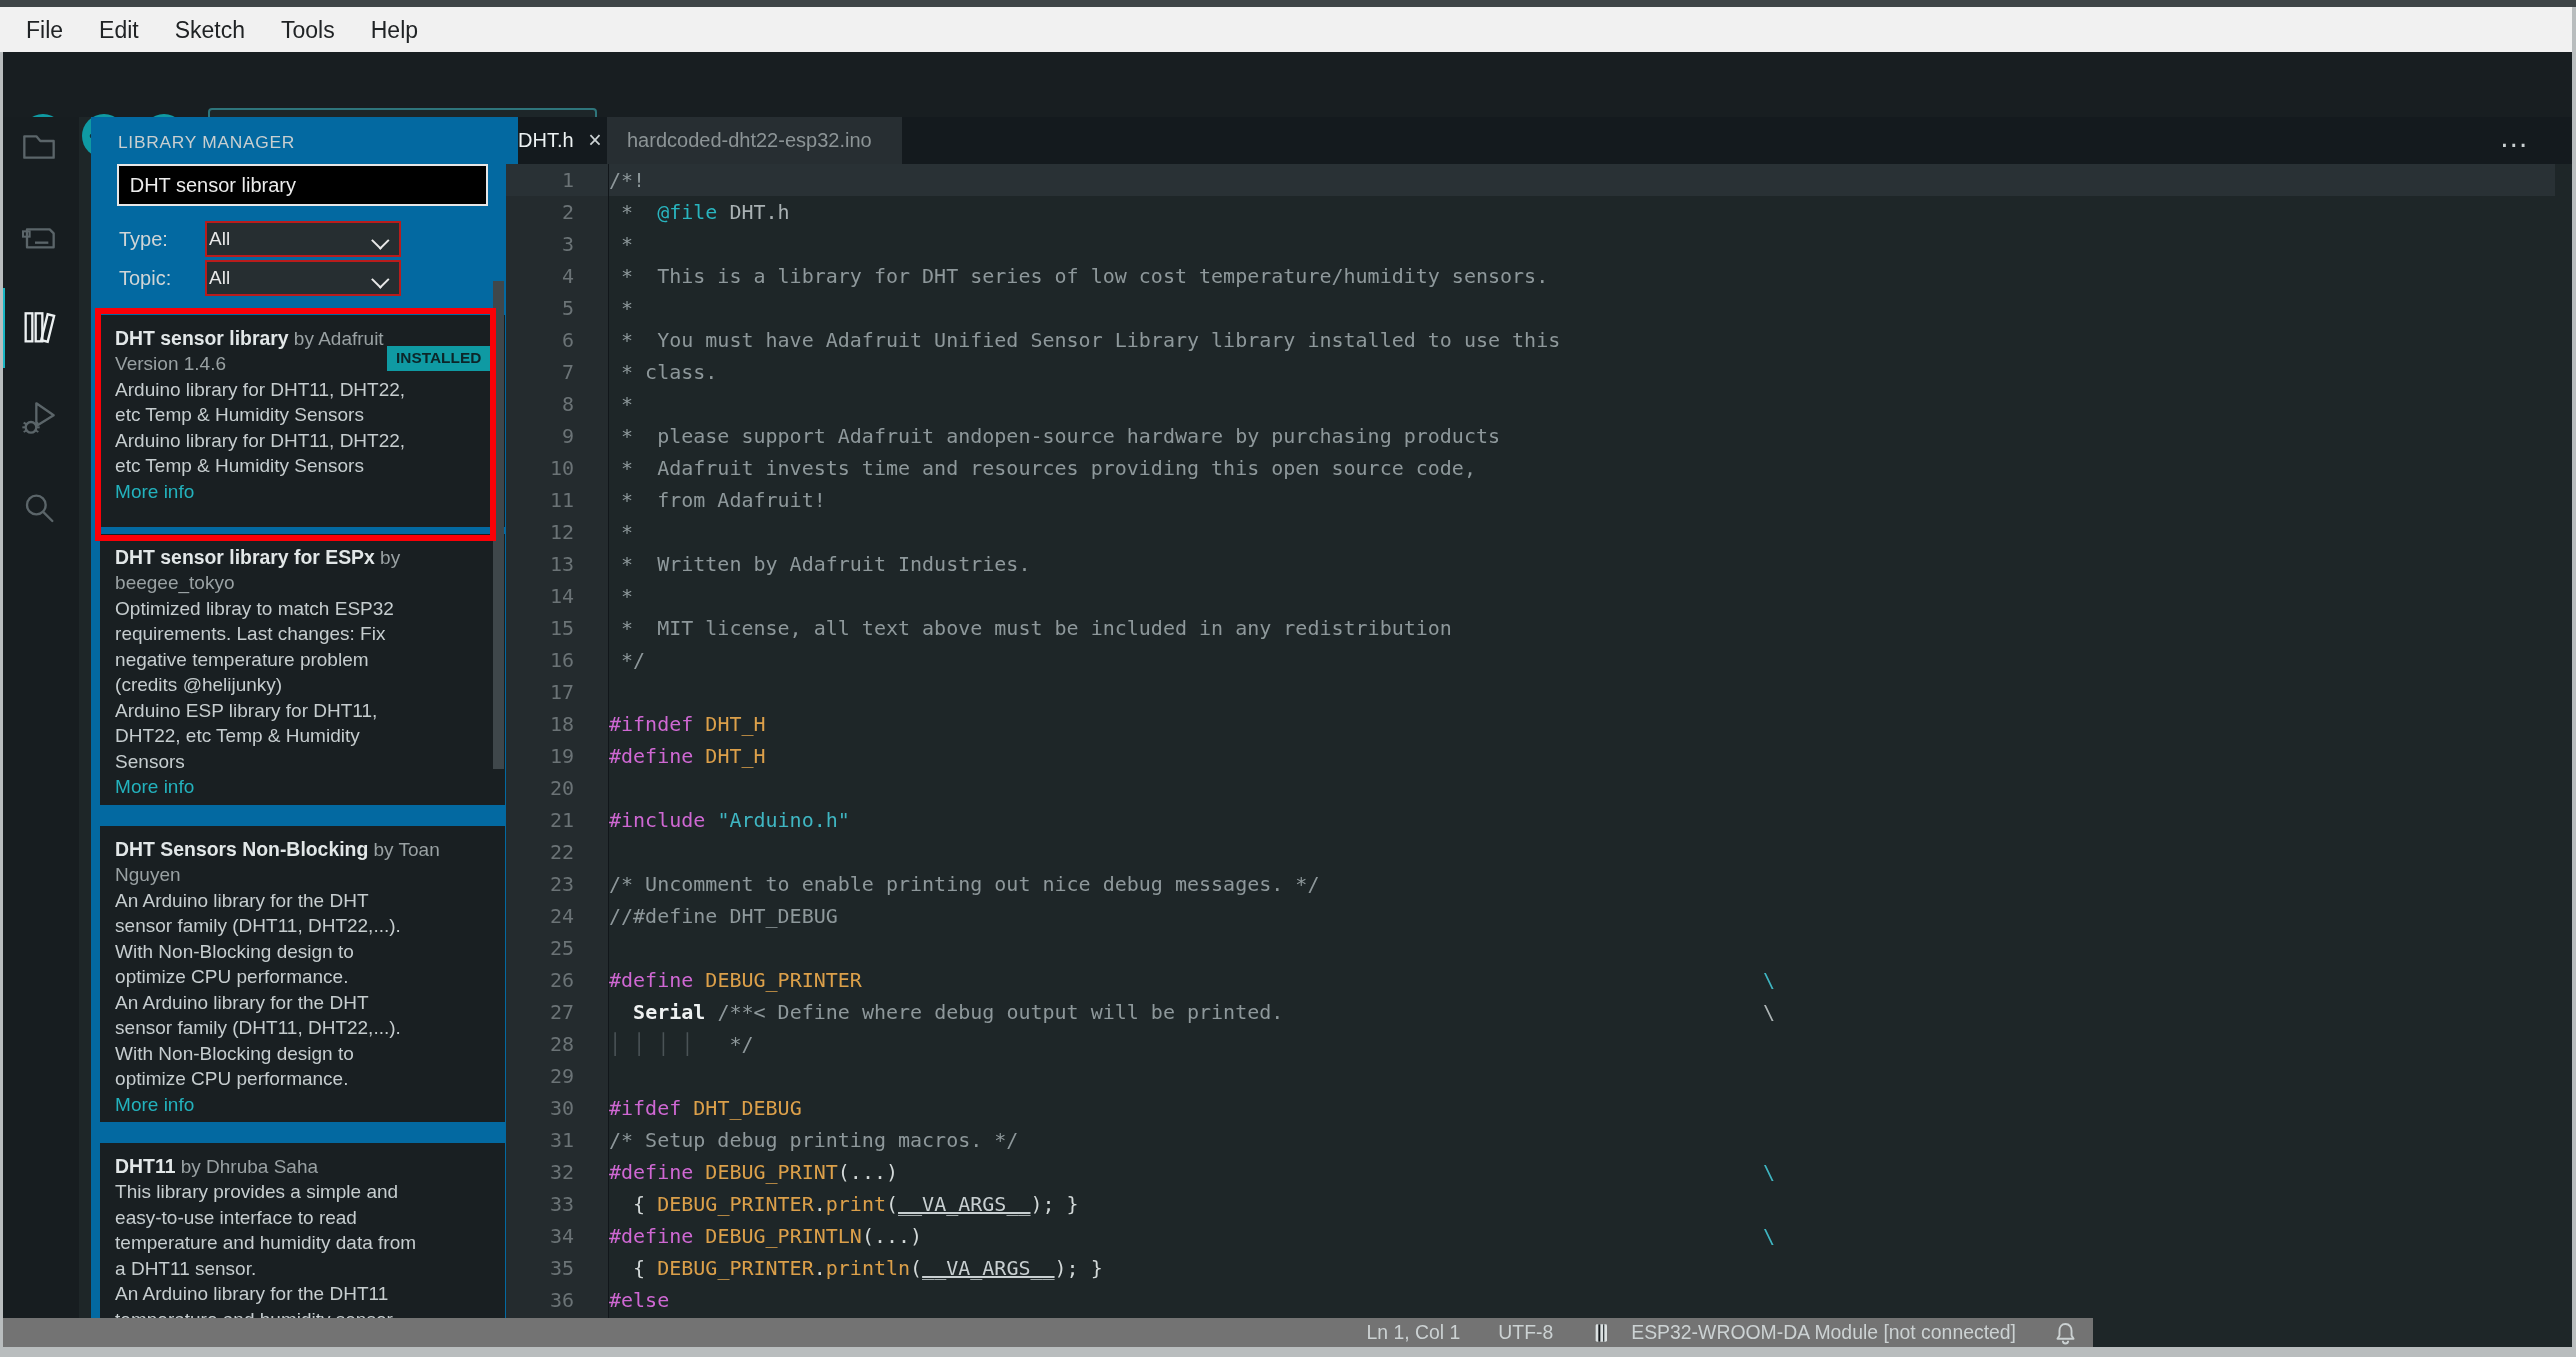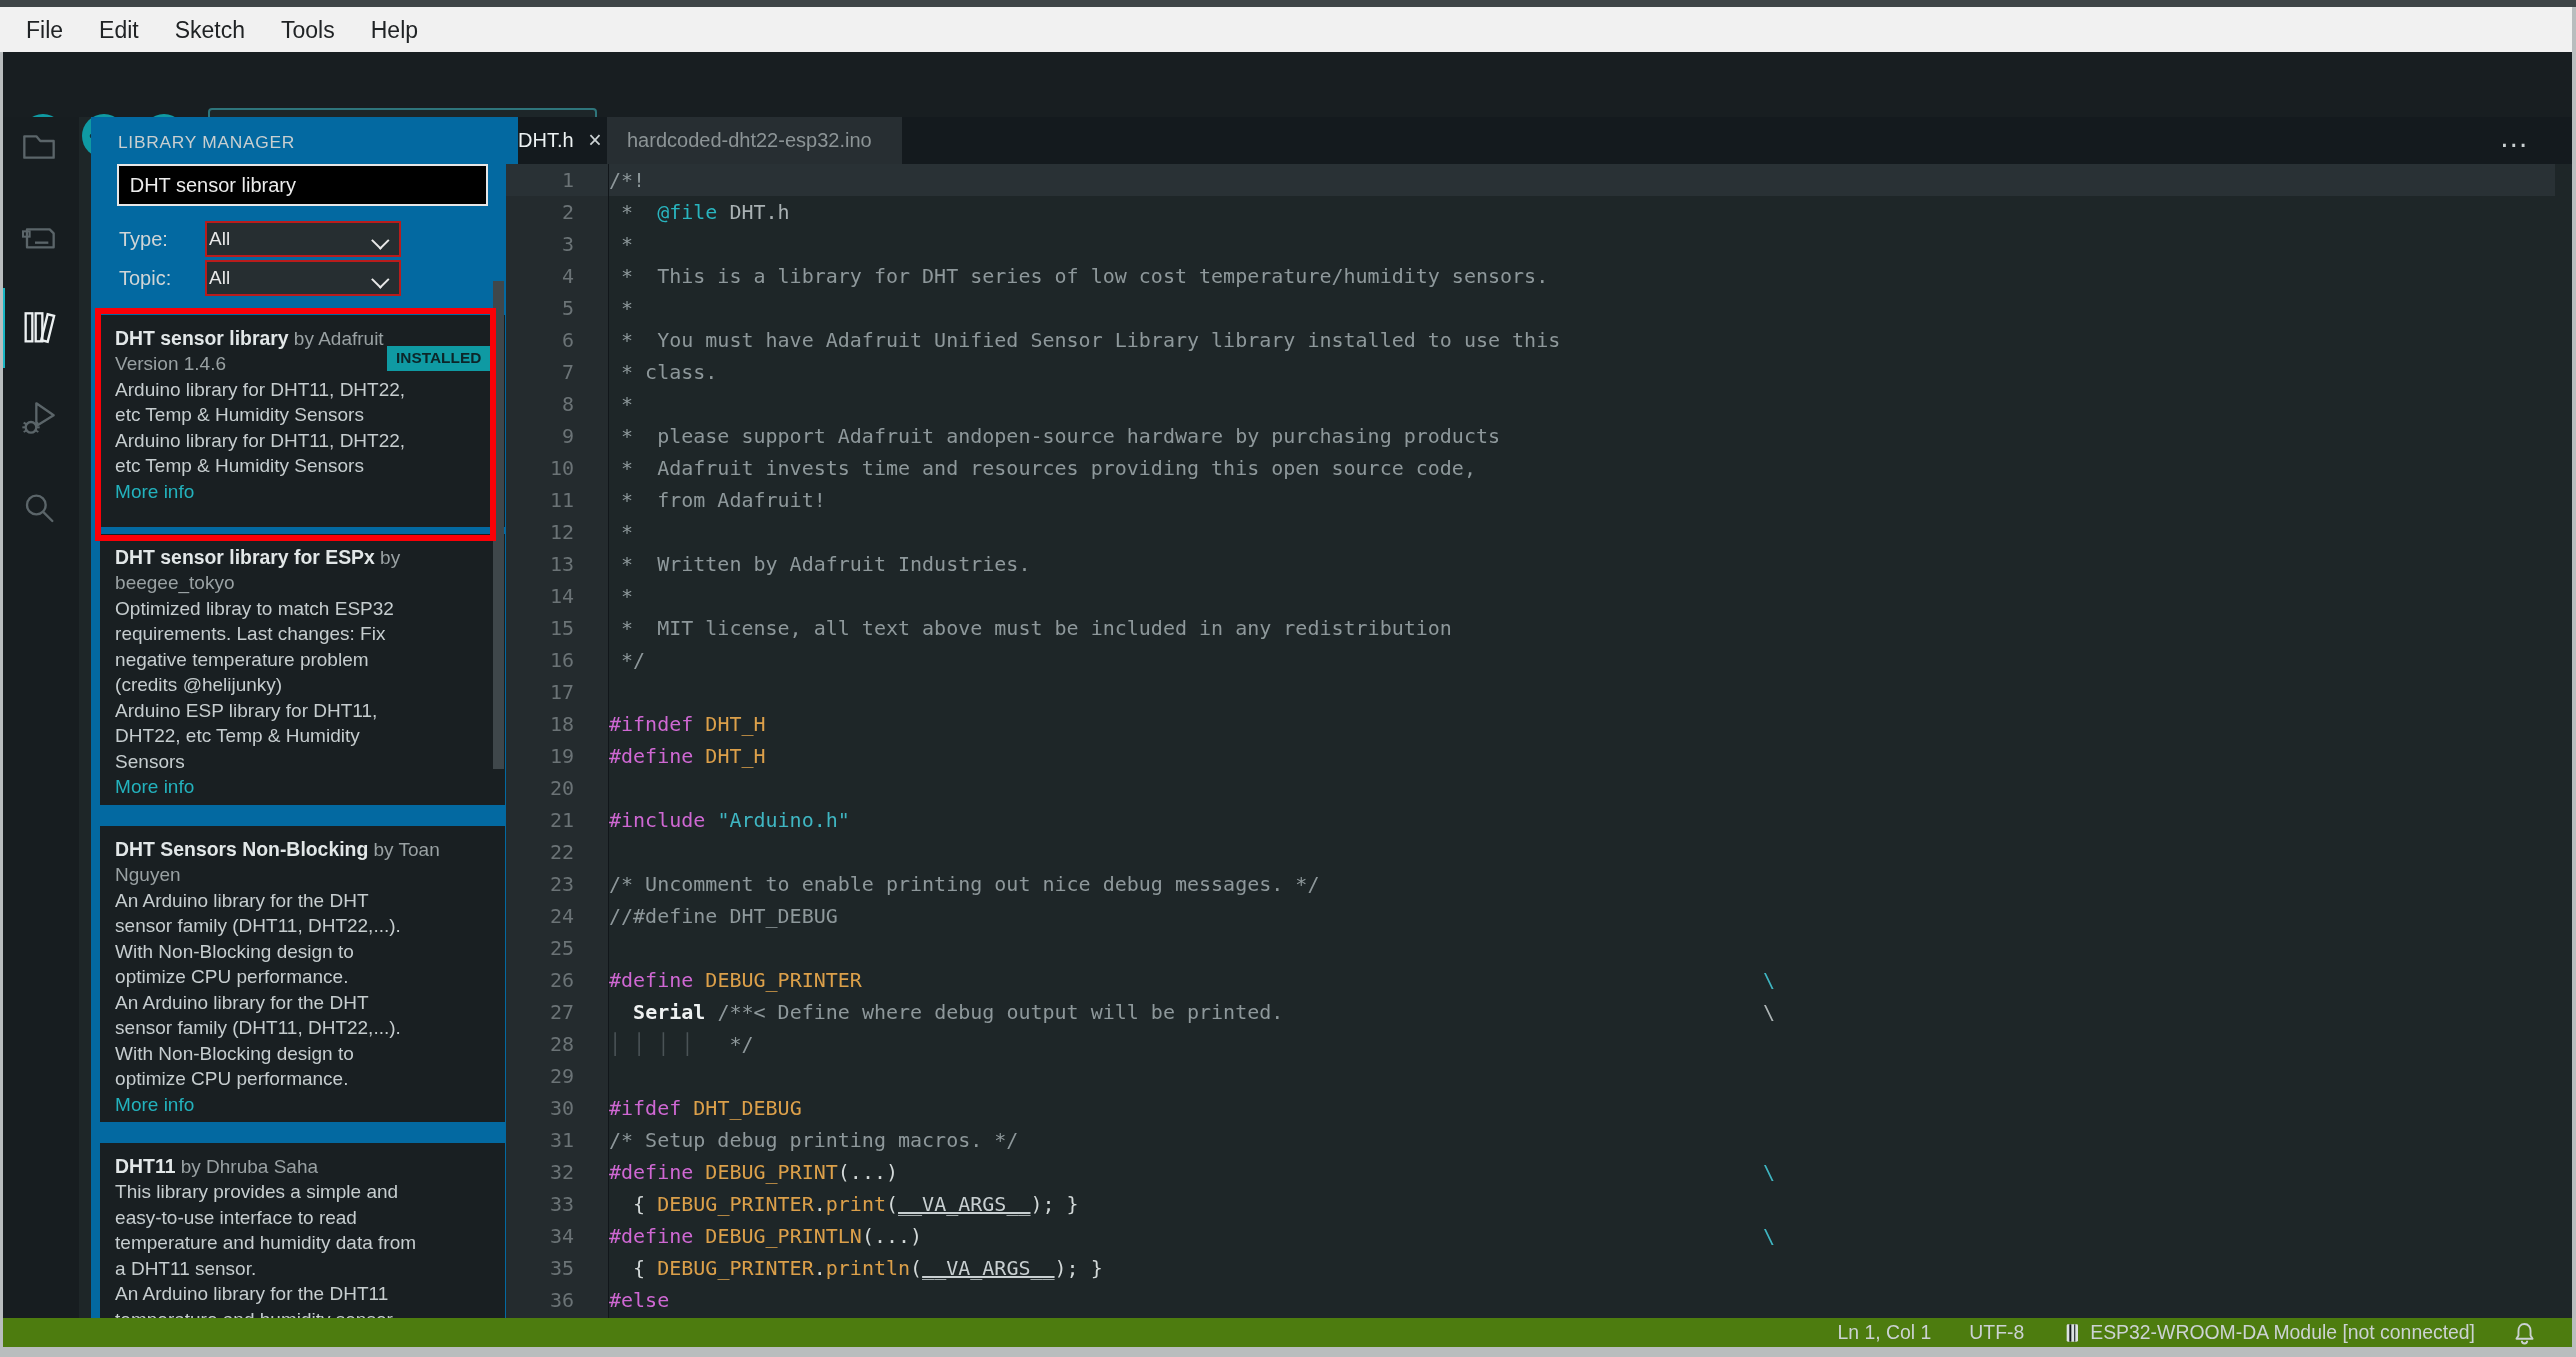--- a/index.html
+++ b/index.html
@@ -78,25 +78,25 @@
   .sg.cm{color:#8e989b;} .sg.cmb{color:#a9b1b3;} .sg.doc{color:#29b5bf;}
   .sg.kw{color:#cf68d3;} .sg.mac{color:#dca04a;} .sg.str{color:#3fb6c2;}
   .sg.txt{color:#d2d8d8;} .sg.arg{color:#c8cfd1;text-decoration:underline;} .sg.ser{color:#eef1f1;font-weight:bold;}
   .sg.gd{color:#4a5356;} 
   .sg.bs{position:absolute;left:1154px;color:#3fb6c2;}
   .sg.bsg{position:absolute;left:1154px;color:#aeb5b6;}
   .ed-thumb{position:absolute;right:0;top:0;width:16px;height:389px;background:#49535
 
 7;}
   
-  .statusbar{position:absolute;left:0;bottom:10.7px;width:2576px;height:29.5px;background:#4d7c0f;
-             display:flex;align-items:center;justify-content:flex-end;gap:38px;padding-right:40px;
+  .statusbar{position:absolute;left:0;bottom:10.7px;width:2093px;height:29.5px;background:#737373;
+             display:flex;align-items:center;justify-content:flex-end;gap:38px;padding-right:16px;
              box-sizing:border-box;z-index:40;}
   .st{font-size:19.4px;color:#ccd2d3;white-space:nowrap;}
-  .st-board{display:flex;align-items:center;gap:8px;}
+  .st-board{display:flex;align-items:center;gap:20px;}
 </style>
 </head>
 <body>
 
 <div class="win">
   <div class="topstrip"></div>
 
   <div class="menubar" id="menubar">
       <span class="mi">File</span>
       <span class="mi">Edit</span>

